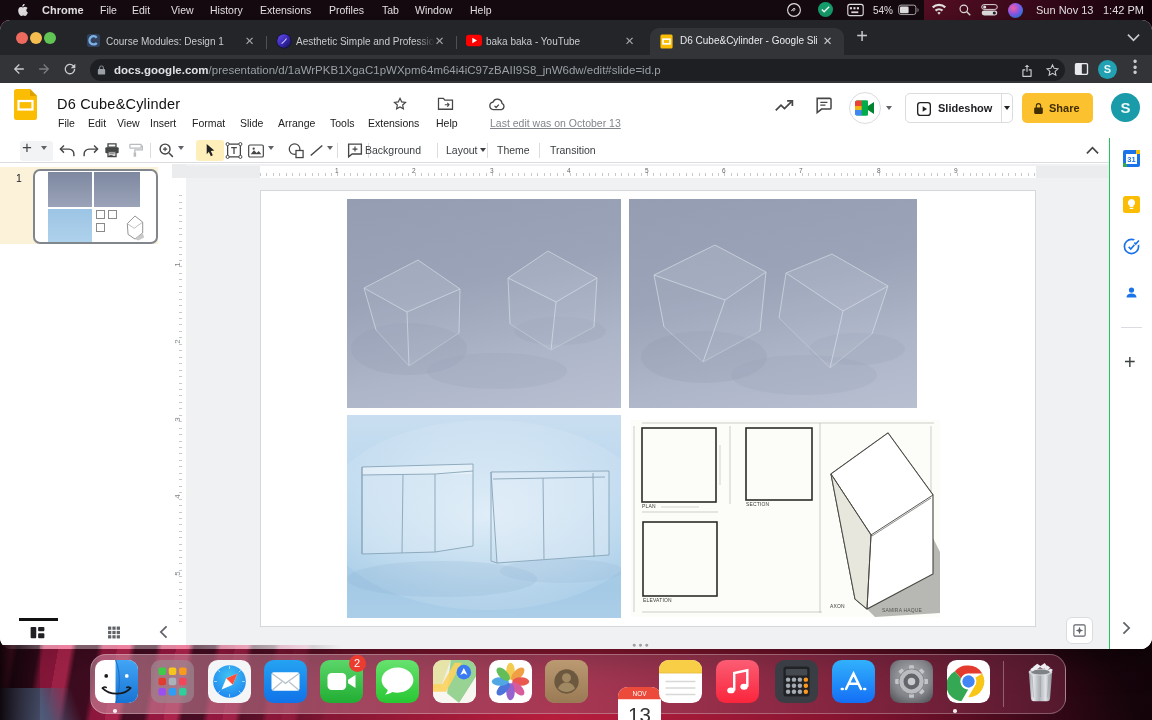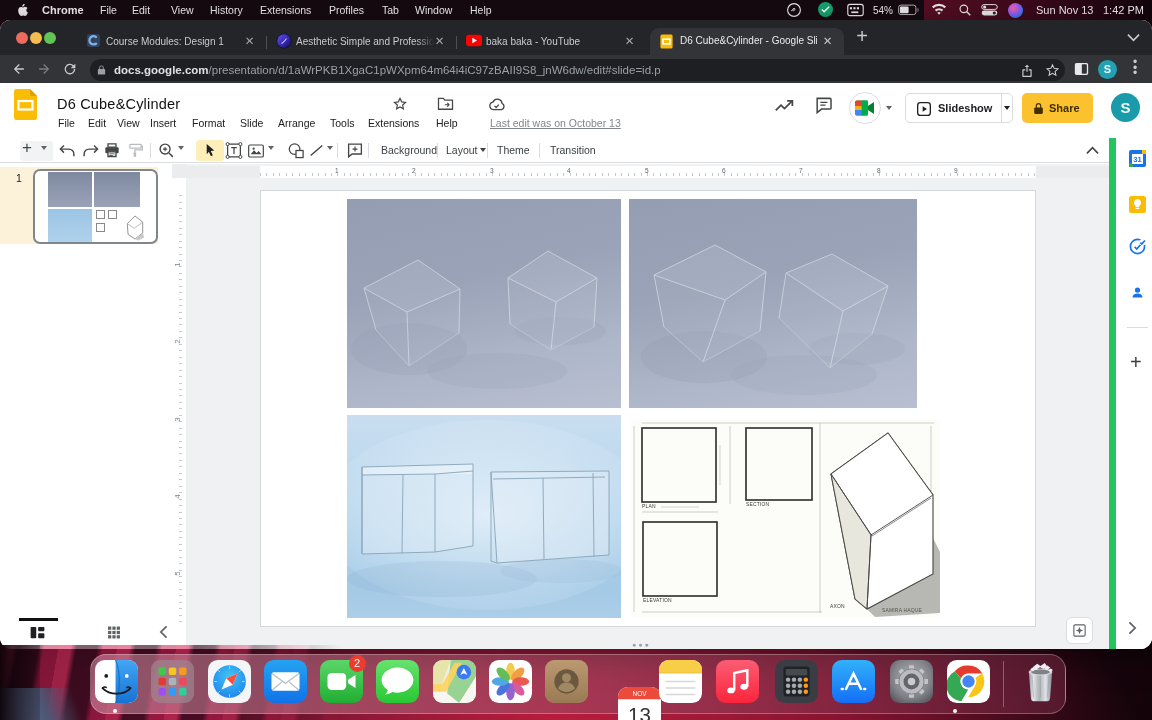--- a/index.html
+++ b/index.html
@@ -25,21 +25,21 @@
 
 #app{position:absolute;left:0;top:63px;width:1152px;height:566px;background:#fff;}
 .gmenu{position:absolute;top:34px;color:#202124;font-size:10.5px;}
 #tbar{position:absolute;left:0;top:55px;width:1109px;height:25px;border-bottom:1px solid #dadce0;background:#fff;}
 .tb-div{position:absolute;top:5px;width:1px;height:15px;background:#dadce0;}
 .tb-txt{position:absolute;top:6px;font-size:10.5px;color:#3c4043;}
 
 #filmstrip{position:absolute;left:0;top:81px;width:172px;height:485px;background:#fff;}
 #rulcol{position:absolute;left:172px;top:81px;width:14px;height:485px;background:#fff;}
 #canvas{position:absolute;left:186px;top:81px;width:923px;height:485px;background:#eff1f3;}
-#sidebar{position:absolute;left:1109px;top:55px;width:43px;height:511px;background:#fff;border-left:7px solid #22c55e;text-decoration:underline;}
+#sidebar{position:absolute;left:1109px;top:55px;width:43px;height:511px;background:#fff;border-left:1px solid #22c55e;text-decoration:underline;}
 
 #slide{position:absolute;left:74px;top:26px;width:776px;height:437px;background:#fff;border:1px solid #d5d8db;}
 .simg{position:absolute;overflow:hidden;}
 .lbl{position:absolute;font-size:8px;color:#3a3a38;transform:scale(.62);transform-origin:0 0;letter-spacing:.3px;white-space:nowrap;}
 .caret{display:inline-block;width:0;height:0;border-left:3.5px solid transparent;border-right:3.5px solid transparent;border-top:4.5px solid #5f6368;vertical-align:middle;}
 .rulnum{position:absolute;top:2.5px;font-size:6.5px;color:#5f6368;}
 </style></head>
 <body>
 <div id="menubar">
   <svg class="abs" style="left:18px;top:3.5px" width="10" height="12" viewBox="0 0 814 1000">
@@ -300,21 +300,21 @@
       <svg class="abs" style="left:309px;top:6px" width="15" height="13" viewBox="0 0 20 18">
           <path d="M2 16L18 2" stroke="#444746" stroke-width="2"></path>
         </svg>
       <span class="caret" style="position:absolute;left:327px;top:8px;"></span>
       <div class="tb-div" style="left:337px;"></div>
       <svg class="abs" style="left:346px;top:4px" width="18" height="17" viewBox="0 0 24 24">
           <path d="M3 3h18v14H8l-5 4z" fill="none" stroke="#444746" stroke-width="1.9"></path>
           <path d="M12 6.5v7M8.5 10h7" stroke="#444746" stroke-width="1.7"></path>
         </svg>
       <div class="tb-div" style="left:368px;"></div>
-      <span class="tb-txt" style="left:381px;text-align:right;">Background</span>
+      <span class="tb-txt" style="left:365px;text-align:right;">Background</span>
       <div class="tb-div" style="left:437px;"></div>
       <span class="tb-txt" style="left:446px;">Layout</span>
       <span class="caret" style="position:absolute;left:480px;top:10px;border-top-color:#3c4043;"></span>
       <div class="tb-div" style="left:487px;"></div>
       <span class="tb-txt" style="left:497px;">Theme</span>
       <div class="tb-div" style="left:539px;"></div>
       <span class="tb-txt" style="left:550px;">Transition</span>
       <svg class="abs" style="left:1086px;top:8px" width="13" height="9" viewBox="0 0 14 9">
           <path d="M1 7.5l6-6 6 6" fill="none" stroke="#444746" stroke-width="1.8"></path>
         </svg>

